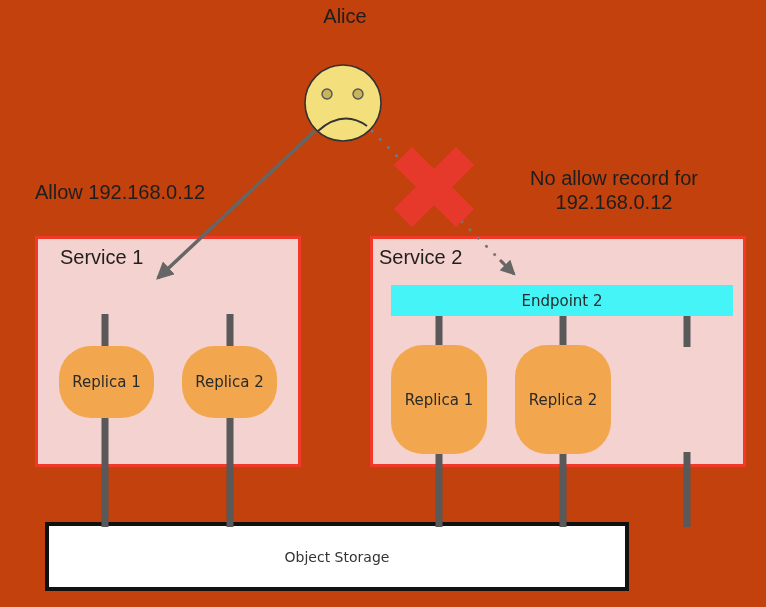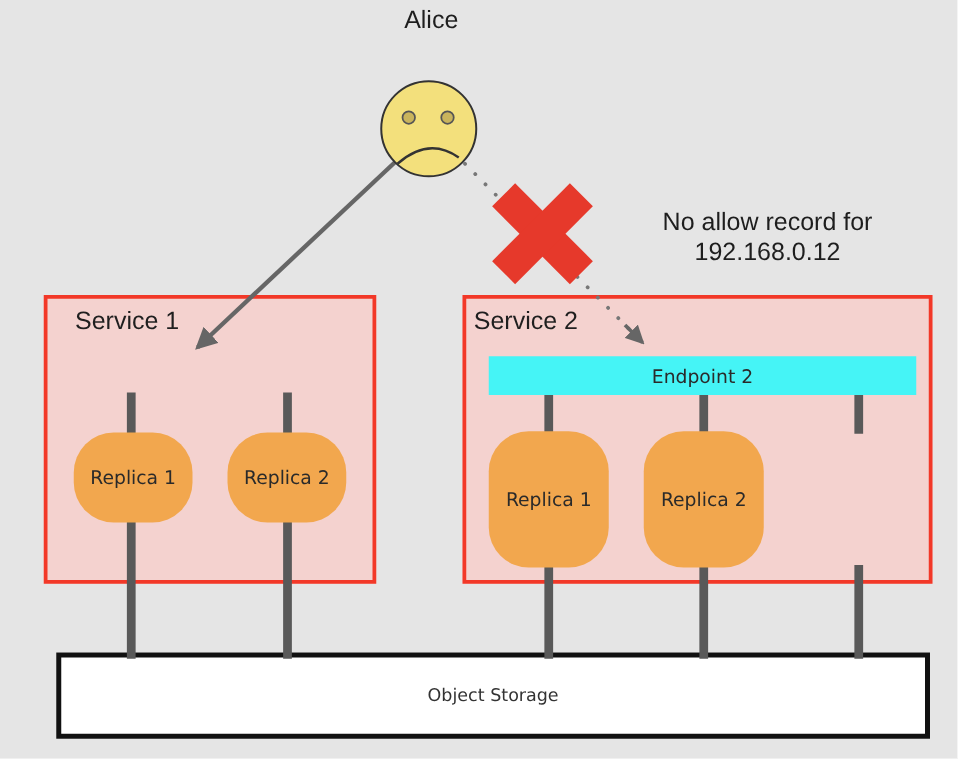--- a/index.html
+++ b/index.html
@@ -1,49 +1,50 @@
 <!DOCTYPE html>
 <html><head>
 <meta charset="utf-8">
 <style>
   html,body{margin:0;padding:0;background:#fff;}
   .canvas{
-    position:relative;width:766px;height:607px;background:#e5e5e5;
+    position:relative;width:766px;height:607px;background:#c2410c;
     font-family:"Liberation Sans",sans-serif;color:#212121;overflow:hidden;
   }
   .note{position:absolute;text-align:center;font-size:20px;line-height:24px;color:#1e1e1e;}
   .service{
     position:absolute;background:#f4d2cf;border:3px solid #f23828;box-sizing:border-box;
   }
   .service-label{position:absolute;font-size:20px;color:#1f1f1f;}
   .node{
     position:absolute;display:flex;align-items:center;justify-content:center;
     font-family:"DejaVu Sans","Liberation Sans",sans-serif;font-size:15px;color:#2a2a2a;
     box-sizing:border-box;z-index:3;
   }
   .endpoint{background:#45f4f6;}
   .replica{background:#f2a74e;border-radius:32px;}
   .storage{
-    position:absolute;left:45px;top:522px;width:699px;height:69px;
+    position:absolute;left:45px;top:522px;width:584px;height:69px;
     background:#ffffff;border:4px solid #111111;box-sizing:border-box;
     display:flex;align-items:center;justify-content:center;
     font-family:"DejaVu Sans","Liberation Sans",sans-serif;font-size:14px;color:#333;
     z-index:1;
   }
   .svg-layer{position:absolute;left:0;top:0;pointer-events:none;}
   .z1{z-index:1}.z2{z-index:2}.z4{z-index:4}
   .txt{position:absolute;z-index:5;}
 </style>
 </head>
 <body>
 
 <div class="canvas">
 
   <div class="note txt" style="left:280px;top:4px;width:130px;">Alice</div>
 
+  <div class="note txt" style="left:15px;top:180px;width:210px;">Allow 192.168.0.12</div>
 
   <div class="note txt" style="left:505px;top:166px;width:218px;">
     <div>No allow record for</div>
     <div>192.168.0.12</div>
   </div>
 
   <div class="service z1" style="left:35px;top:236px;width:266px;height:231px;">
     <div class="service-label" style="left:22px;top:7px;">Service 1</div>
   </div>
 

